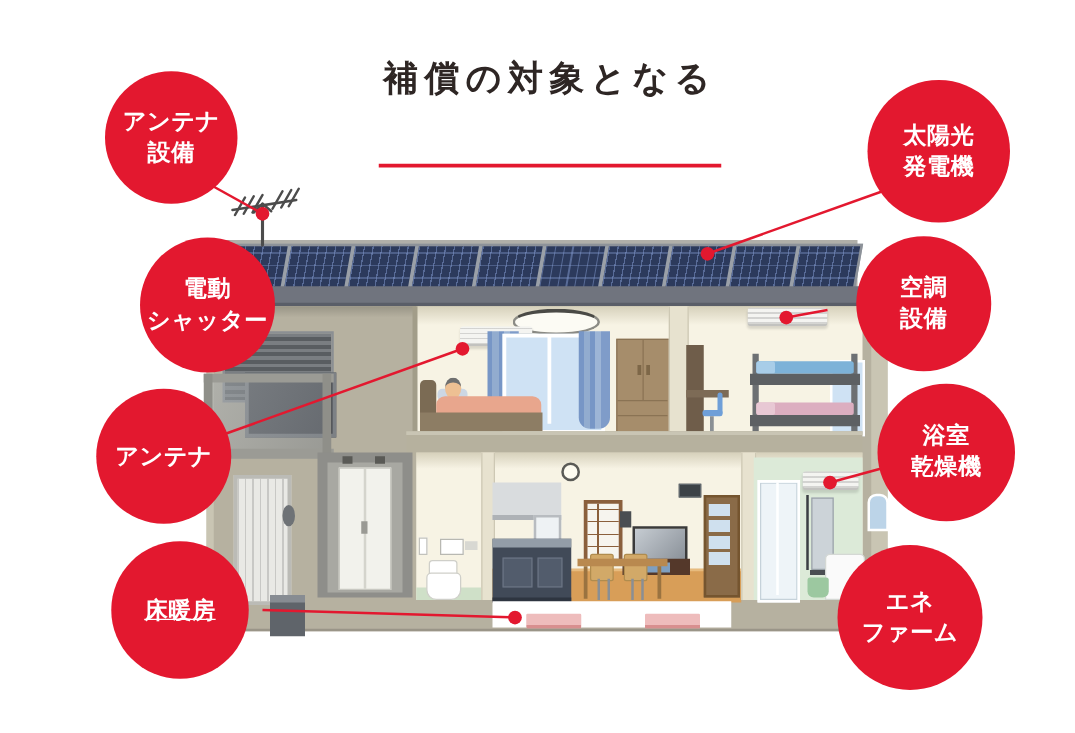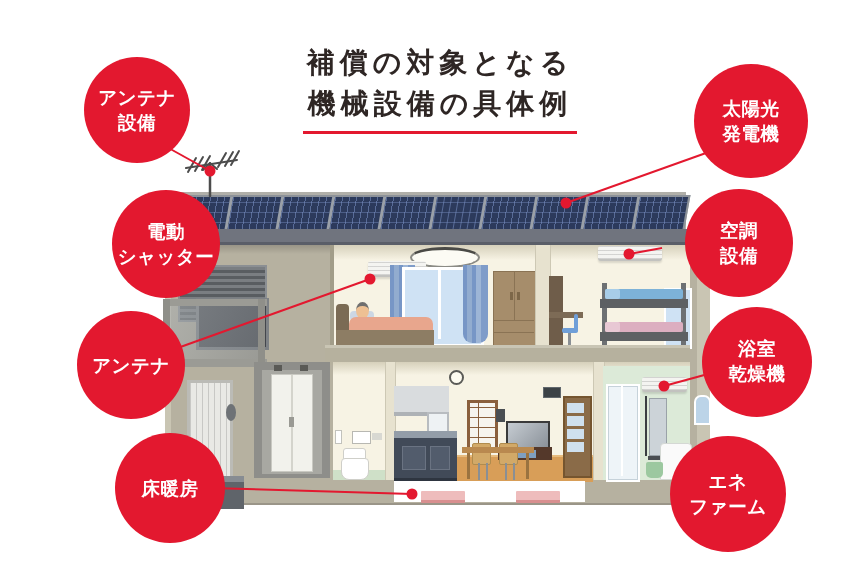--- a/index.html
+++ b/index.html
@@ -237,41 +237,40 @@
       <circle cx="566" cy="203" r="5.5"></circle>
       <circle cx="370" cy="279" r="5.5"></circle>
       <circle cx="412" cy="494" r="5.5"></circle>
       <circle cx="629" cy="254" r="5.5"></circle>
       <circle cx="664" cy="386" r="5.5"></circle>
     </g>
   </svg>
 
   <div class="abs title">
     <div>補償の対象となる</div>
-    <div>機械設備の具体例</div>
   </div>
   <div class="abs title-underline"></div>
 
   <div class="abs label-circle" style="left:84px;top:57px;width:106px;height:106px;">
     <span>アンテナ</span>
     <span>設備</span>
   </div>
   <div class="abs label-circle" style="left:112px;top:190px;width:108px;height:108px;">
     <span>電動</span>
     <span>シャッター</span>
   </div>
   <div class="abs label-circle" style="left:694px;top:64px;width:114px;height:114px;">
     <span>太陽光</span>
     <span>発電機</span>
   </div>
   <div class="abs label-circle" style="left:77px;top:311px;width:108px;height:108px;">
     <span>アンテナ</span>
     <span></span>
   </div>
-  <div class="abs label-circle" style="left:115px;top:433px;width:110px;height:110px;">
+  <div class="abs label-circle" style="left:89px;top:433px;width:110px;height:110px;text-decoration:underline;">
     <span>床暖房</span>
     <span></span>
   </div>
   <div class="abs label-circle" style="left:685px;top:189px;width:108px;height:108px;">
     <span>空調</span>
     <span>設備</span>
   </div>
   <div class="abs label-circle" style="left:702px;top:307px;width:110px;height:110px;font-family:Liberation Serif, serif;">
     <span>浴室</span>
     <span>乾燥機</span>

